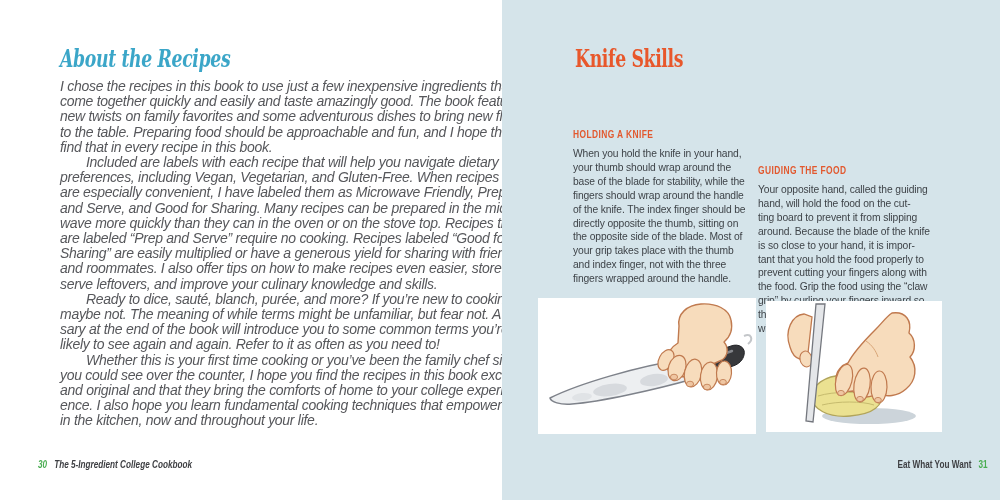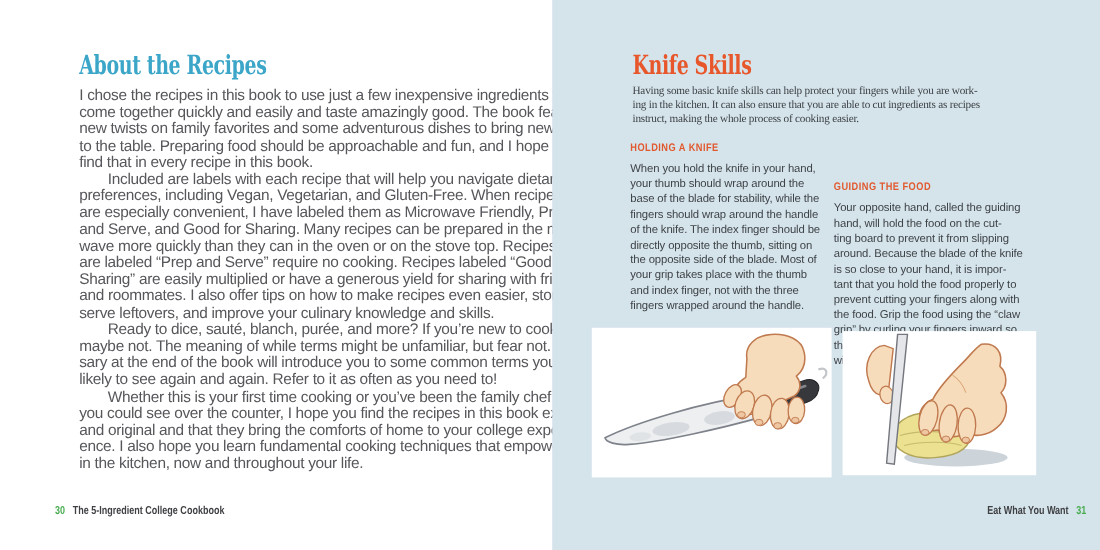--- a/index.html
+++ b/index.html
@@ -1,19 +1,19 @@
 <!DOCTYPE html>
 <html><head>
 <meta charset="utf-8">
 <style>
   html,body{margin:0;padding:0;background:#ffffff;}
   .spread{position:relative;width:1000px;height:500px;overflow:hidden;
           font-family:"Liberation Sans",sans-serif;}
   .page{position:absolute;top:0;height:500px;}
-  .page-left{left:12px;width:502px;background:#ffffff;}
+  .page-left{left:0;width:502px;background:#ffffff;font-style:italic;}
   .page-right{left:502px;width:528px;background:#d5e4ea;}
 
   
   .page-title{position:absolute;margin:0;font-family:"DejaVu Serif",serif;
     font-weight:bold;font-size:24px;letter-spacing:-.5px;
     transform:scaleX(.72);transform-origin:0 50%;white-space:nowrap;}
   .page-left .page-title{left:60px;top:44px;color:#3ba6c8;}
   .page-right .page-title{left:73px;top:44px;color:#e8572b;}
 
   
@@ -83,23 +83,20 @@
 
     <footer class="folio folio-left">
       <span class="pnum">30</span>
       <span class="ftitle">The 5-Ingredient College Cookbook</span>
     </footer>
   </section>
 
   <section class="page page-right">
     <h1 class="page-title">Knife Skills</h1>
 
-    <p class="intro">Having some basic knife skills can help protect your fingers while you are work-
-ing in the kitchen. It can also ensure that you are able to cut ingredients as recipes
-instruct, making the whole process of cooking easier.</p>
 
     <div class="col col-1">
       <h2>HOLDING A KNIFE</h2>
       <p>When you hold the knife in your hand,
 your thumb should wrap around the
 base of the blade for stability, while the
 fingers should wrap around the handle
 of the knife. The index finger should be
 directly opposite the thumb, sitting on
 the opposite side of the blade. Most of

